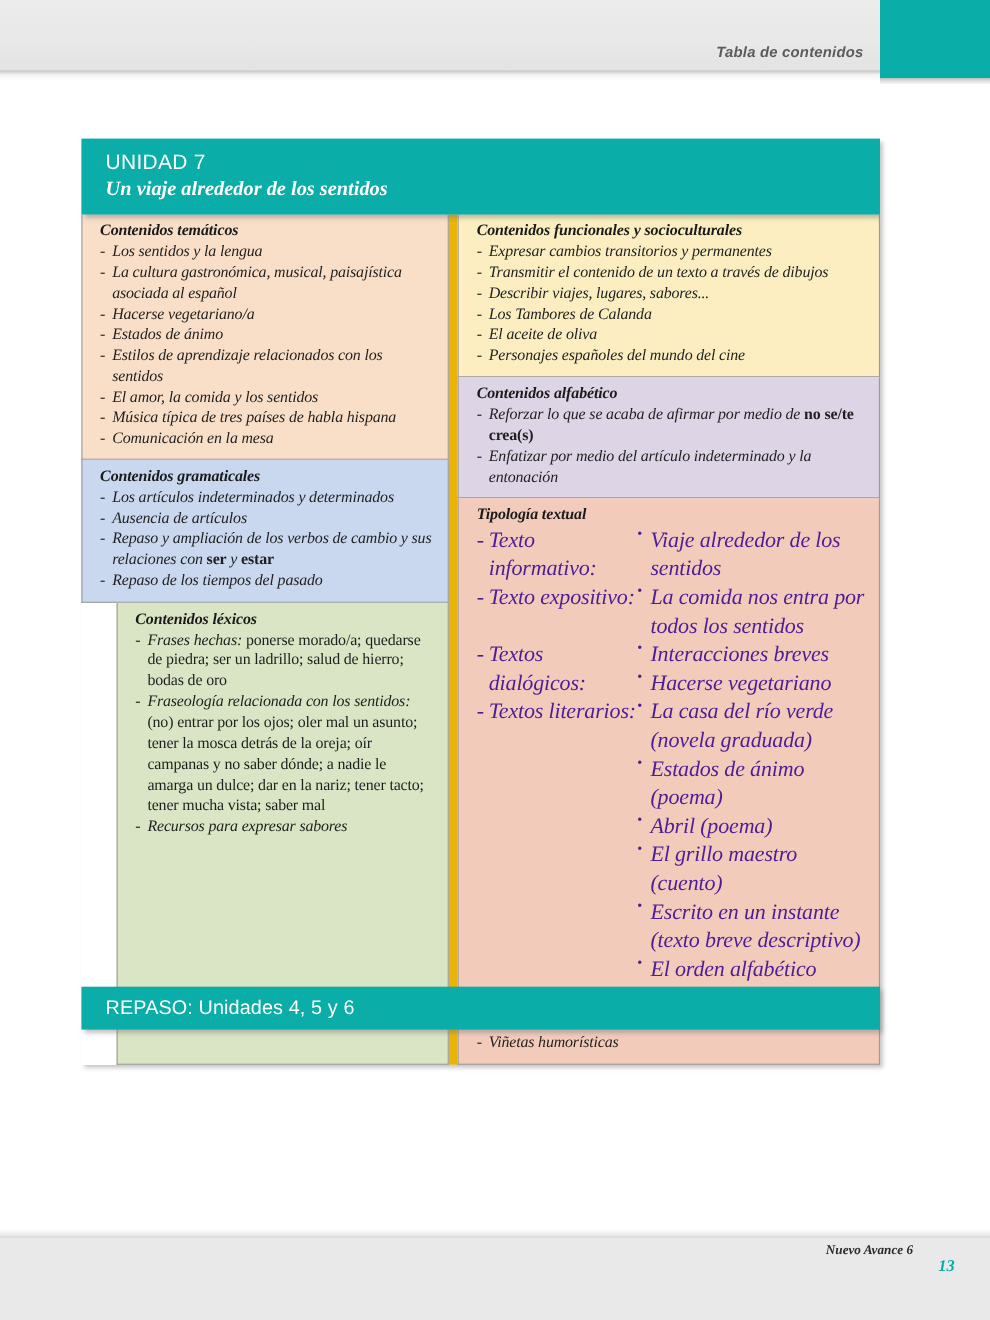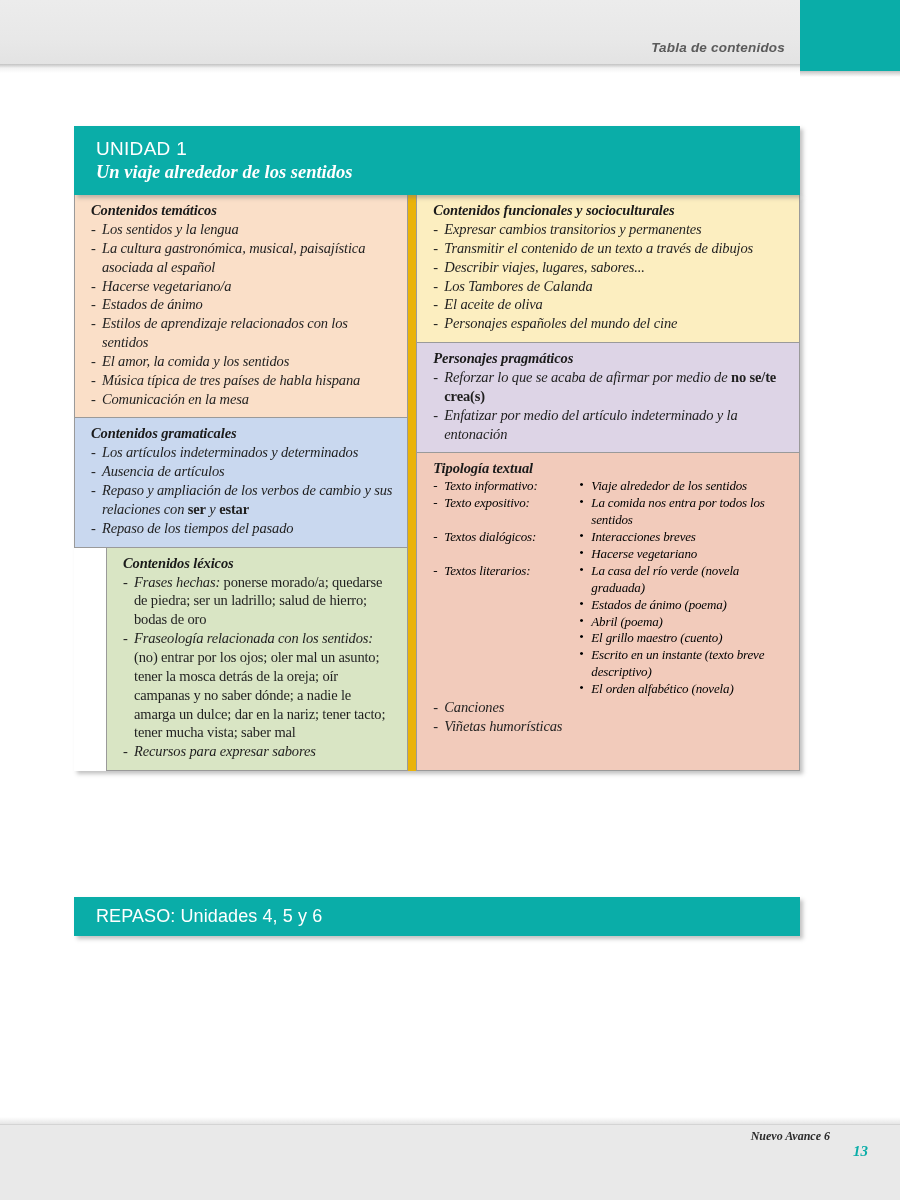--- a/index.html
+++ b/index.html
@@ -146,22 +146,22 @@
     position: absolute;
     left: 0; top: 0;
   }
   .up { font-style: normal; font-weight: bold; }
   .upn { font-style: normal; }
 
   
   .tipo-row {
     display: flex;
     font-family: "Liberation Serif", serif;
-    font-size: 13px;
-    color: #000000;
+    font-size: 20px;
+    color: #4c1d95;
     line-height: 1.30;
     letter-spacing: -0.15px;
   }
   .tipo-label {
     font-style: italic;
     width: 146px;
     flex: 0 0 146px;
     padding-left: 11px;
     position: relative;
     box-sizing: border-box;
@@ -244,21 +244,21 @@
 
 <div class="top-bar"></div>
 <div class="top-bar-shadow"></div>
 <div class="top-tab"></div>
 <div class="top-tab-shadow"></div>
 <div class="top-title">Tabla de contenidos</div>
 
 <div class="unit-wrap">
 
   <div class="unit-header">
-    <div class="unit-number">UNIDAD 1</div>
+    <div class="unit-number">UNIDAD 7</div>
     <div class="unit-subtitle">Un viaje alrededor de los sentidos</div>
   </div>
 
   <div class="columns">
 
     <div class="col-left">
 
       <div class="panel p-tematicos">
         <div class="panel-title">Contenidos temáticos</div>
         <ul class="items" id="list-tematicos">
@@ -302,21 +302,21 @@
             <li>Expresar cambios transitorios y permanentes</li>
             <li>Transmitir el contenido de un texto a través de dibujos</li>
             <li>Describir viajes, lugares, sabores...</li>
             <li>Los Tambores de Calanda</li>
             <li>El aceite de oliva</li>
             <li>Personajes españoles del mundo del cine</li>
           </ul>
       </div>
 
       <div class="panel p-pragmatico">
-        <div class="panel-title">Personajes pragmáticos</div>
+        <div class="panel-title">Contenidos alfabético</div>
         <ul class="items" id="list-pragmaticos">
             <li>Reforzar lo que se acaba de afirmar por medio de <span class="up">no se/te crea(s)</span></li>
             <li>Enfatizar por medio del artículo indeterminado y la entonación</li>
           </ul>
       </div>
 
       <div class="panel p-tipologia">
         <div class="panel-title">Tipología textual</div>
         <div id="list-tipologia">
             <div class="tipo-row">

